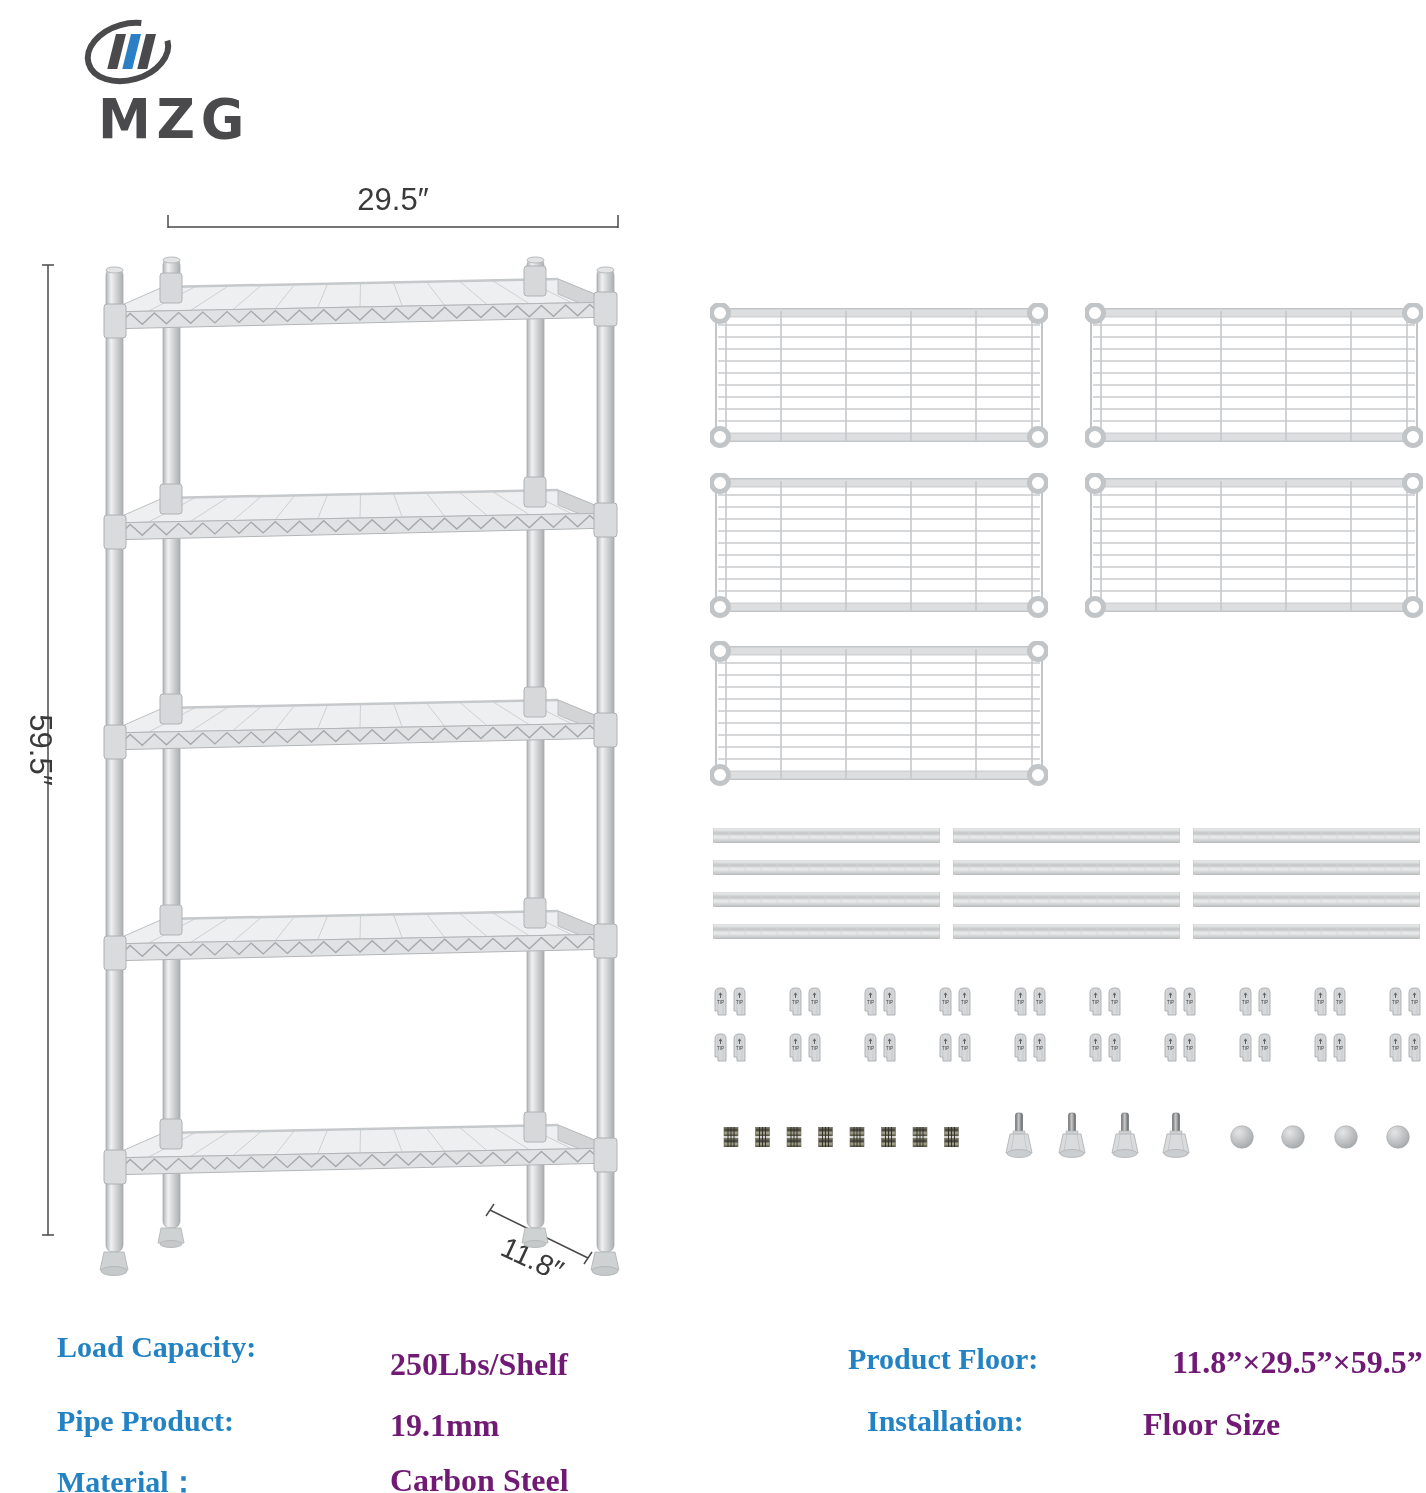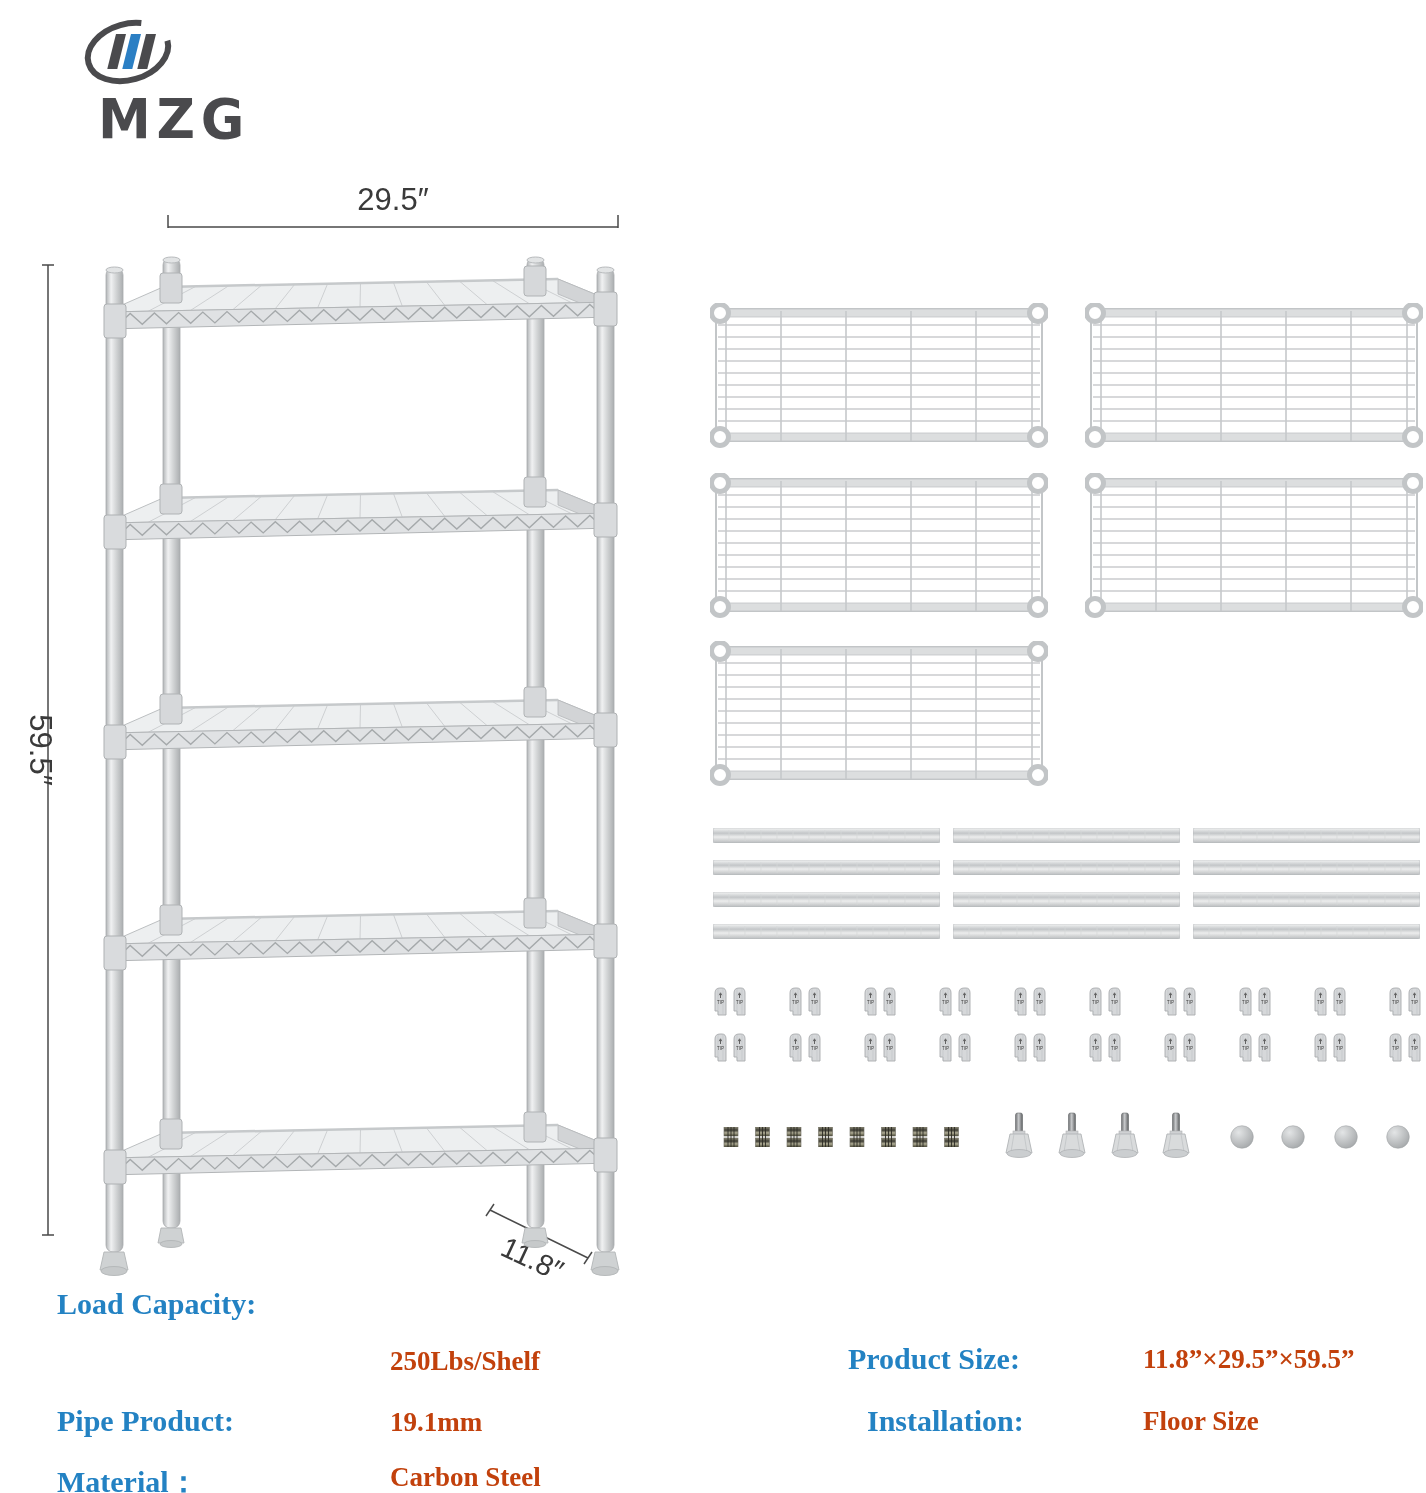--- a/index.html
+++ b/index.html
@@ -2,21 +2,21 @@
 <html><head>
 <meta charset="utf-8">
 <style>
   html,body{margin:0;padding:0;background:#ffffff;}
   body{width:1426px;height:1493px;position:relative;overflow:hidden;
        font-family:"Liberation Sans",sans-serif;}
   #scene{position:absolute;left:0;top:0;}
   .spec-label{position:absolute;font-family:"Liberation Serif",serif;font-weight:bold;
               font-size:30px;color:#2382c3;white-space:nowrap;}
   .spec-value{position:absolute;font-family:"Liberation Serif",serif;font-weight:bold;
-              font-size:27px;color:#c2410c;white-space:nowrap;}
+              font-size:32px;color:#701a75;white-space:nowrap;}
   .dim-text{font-family:"Liberation Sans",sans-serif;fill:#3a3a3a;}
 </style>
 </head>
 <body>
 
 <svg id="scene" width="1426" height="1493" viewBox="0 0 1426 1493">
   <defs>
     <linearGradient id="poleG" x1="0" y1="0" x2="1" y2="0">
       <stop offset="0" stop-color="#b2b5b7"></stop>
         <stop offset="0.3" stop-color="#f0f1f2"></stop>
@@ -272,23 +272,23 @@
       <use href="#part-foot" x="1111" y="1112"></use>
       <use href="#part-foot" x="1162" y="1112"></use>
       <use href="#part-ball" x="1230" y="1125"></use>
       <use href="#part-ball" x="1281" y="1125"></use>
       <use href="#part-ball" x="1334" y="1125"></use>
       <use href="#part-ball" x="1386" y="1125"></use>
     </g>
 </svg>
 
 <div>
-  <div class="spec-label" style="left:57px;top:1287px">Load Capacity:</div>
+  <div class="spec-label" style="left:57px;top:1330px">Load Capacity:</div>
   <div class="spec-value" style="left:390px;top:1346px">250Lbs/Shelf</div>
   <div class="spec-label" style="left:57px;top:1404px">Pipe Product:</div>
   <div class="spec-value" style="left:390px;top:1407px">19.1mm</div>
   <div class="spec-label" style="left:57px;top:1462px">Material：</div>
   <div class="spec-value" style="left:390px;top:1462px">Carbon Steel</div>
-  <div class="spec-label" style="left:848px;top:1342px">Product Size:</div>
-  <div class="spec-value" style="left:1143px;top:1344px">11.8”×29.5”×59.5”</div>
+  <div class="spec-label" style="left:848px;top:1342px">Product Floor:</div>
+  <div class="spec-value" style="left:1172px;top:1344px">11.8”×29.5”×59.5”</div>
   <div class="spec-label" style="left:867px;top:1404px">Installation:</div>
   <div class="spec-value" style="left:1143px;top:1406px">Floor Size</div>
 </div>
 
 </body></html>

